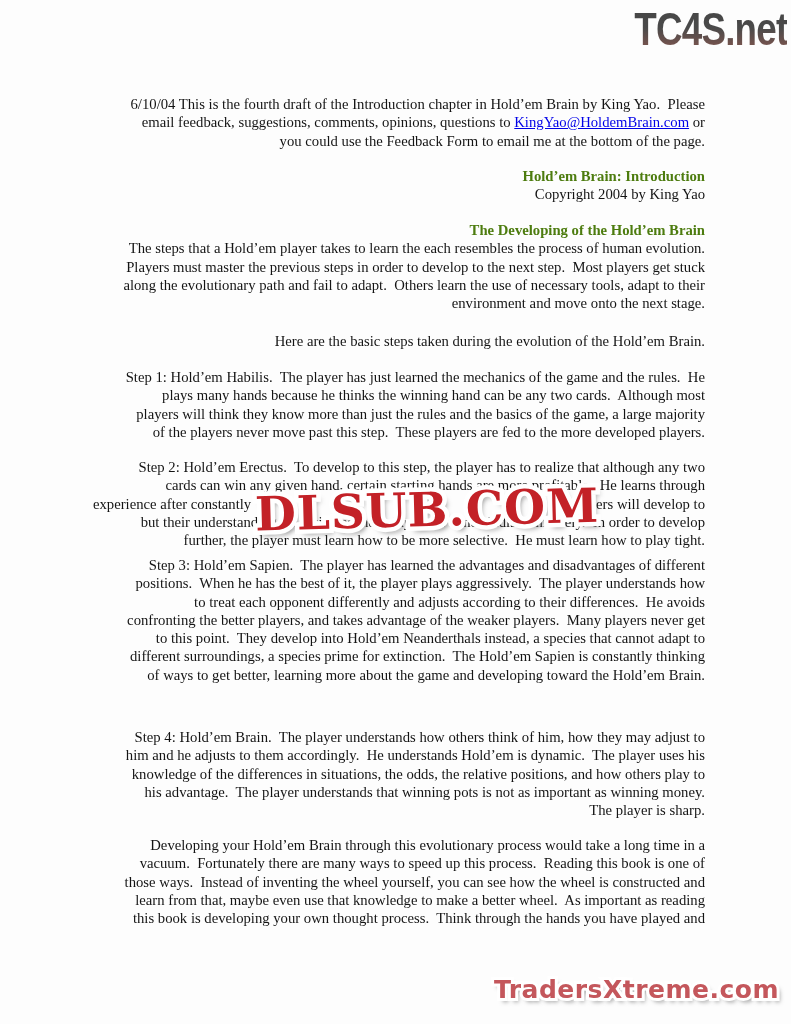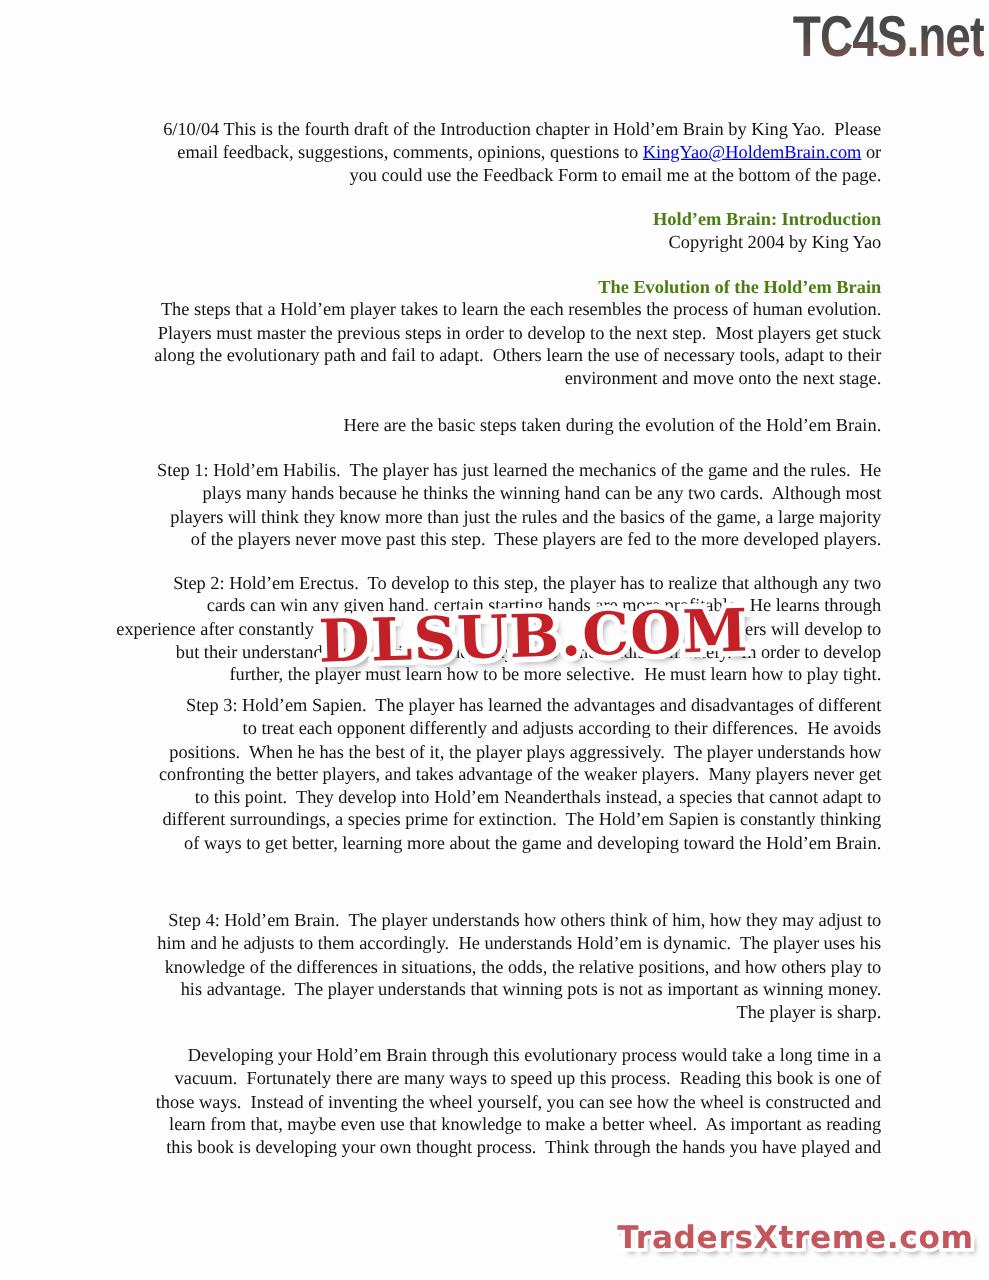--- a/index.html
+++ b/index.html
@@ -68,21 +68,21 @@
     <div class="line"><span>email feedback, suggestions, comments, opinions, questions to </span><a class="email">KingYao@HoldemBrain.com</a><span> or</span></div>
     <div class="line">you could use the Feedback Form to email me at the bottom of the page.</div>
   </div>
 
   <div class="block" style="top:167px">
     <div class="line bold">Hold’em Brain: Introduction</div>
     <div class="line">Copyright 2004 by King Yao</div>
   </div>
 
   <div class="block" style="top:221px">
-    <div class="line bold">The Evolution of the Hold’em Brain</div>
+    <div class="line bold">The Developing of the Hold’em Brain</div>
     <div>
         <div class="line">The steps that a Hold’em player takes to learn the each resembles the process of human evolution.</div>
         <div class="line"> Players must master the previous steps in order to develop to the next step.  Most players get stuck</div>
         <div class="line">along the evolutionary path and fail to adapt.  Others learn the use of necessary tools, adapt to their</div>
         <div class="line">environment and move onto the next stage.</div>
       </div>
   </div>
 
   <div class="block" style="top:332px">
     <div class="line">Here are the basic steps taken during the evolution of the Hold’em Brain.</div>
@@ -98,22 +98,22 @@
   <div class="block" style="top:458px">
     <div class="line">Step 2: Hold’em Erectus.  To develop to this step, the player has to realize that although any two</div>
     <div class="line">cards can win any given hand, certain starting hands are more profitable.  He learns through</div>
     <div class="line split"><span>experience after constantly</span><span>ny players will develop to</span></div>
     <div class="line">but their understanding is lacking as they play cards hands indiscriminately.  In order to develop</div>
     <div class="line">further, the player must learn how to be more selective.  He must learn how to play tight.</div>
   </div>
 
   <div class="block" style="top:556px">
       <div class="line">Step 3: Hold’em Sapien.  The player has learned the advantages and disadvantages of different</div>
+      <div class="line">positions.  When he has the best of it, the player plays aggressively.  The player understands how</div>
       <div class="line">to treat each opponent differently and adjusts according to their differences.  He avoids</div>
-      <div class="line">positions.  When he has the best of it, the player plays aggressively.  The player understands how</div>
       <div class="line">confronting the better players, and takes advantage of the weaker players.  Many players never get</div>
       <div class="line">to this point.  They develop into Hold’em Neanderthals instead, a species that cannot adapt to</div>
       <div class="line">different surroundings, a species prime for extinction.  The Hold’em Sapien is constantly thinking</div>
       <div class="line">of ways to get better, learning more about the game and developing toward the Hold’em Brain.</div>
     </div>
 
   <div class="block" style="top:728px">
       <div class="line">Step 4: Hold’em Brain.  The player understands how others think of him, how they may adjust to</div>
       <div class="line">him and he adjusts to them accordingly.  He understands Hold’em is dynamic.  The player uses his</div>
       <div class="line">knowledge of the differences in situations, the odds, the relative positions, and how others play to</div>

